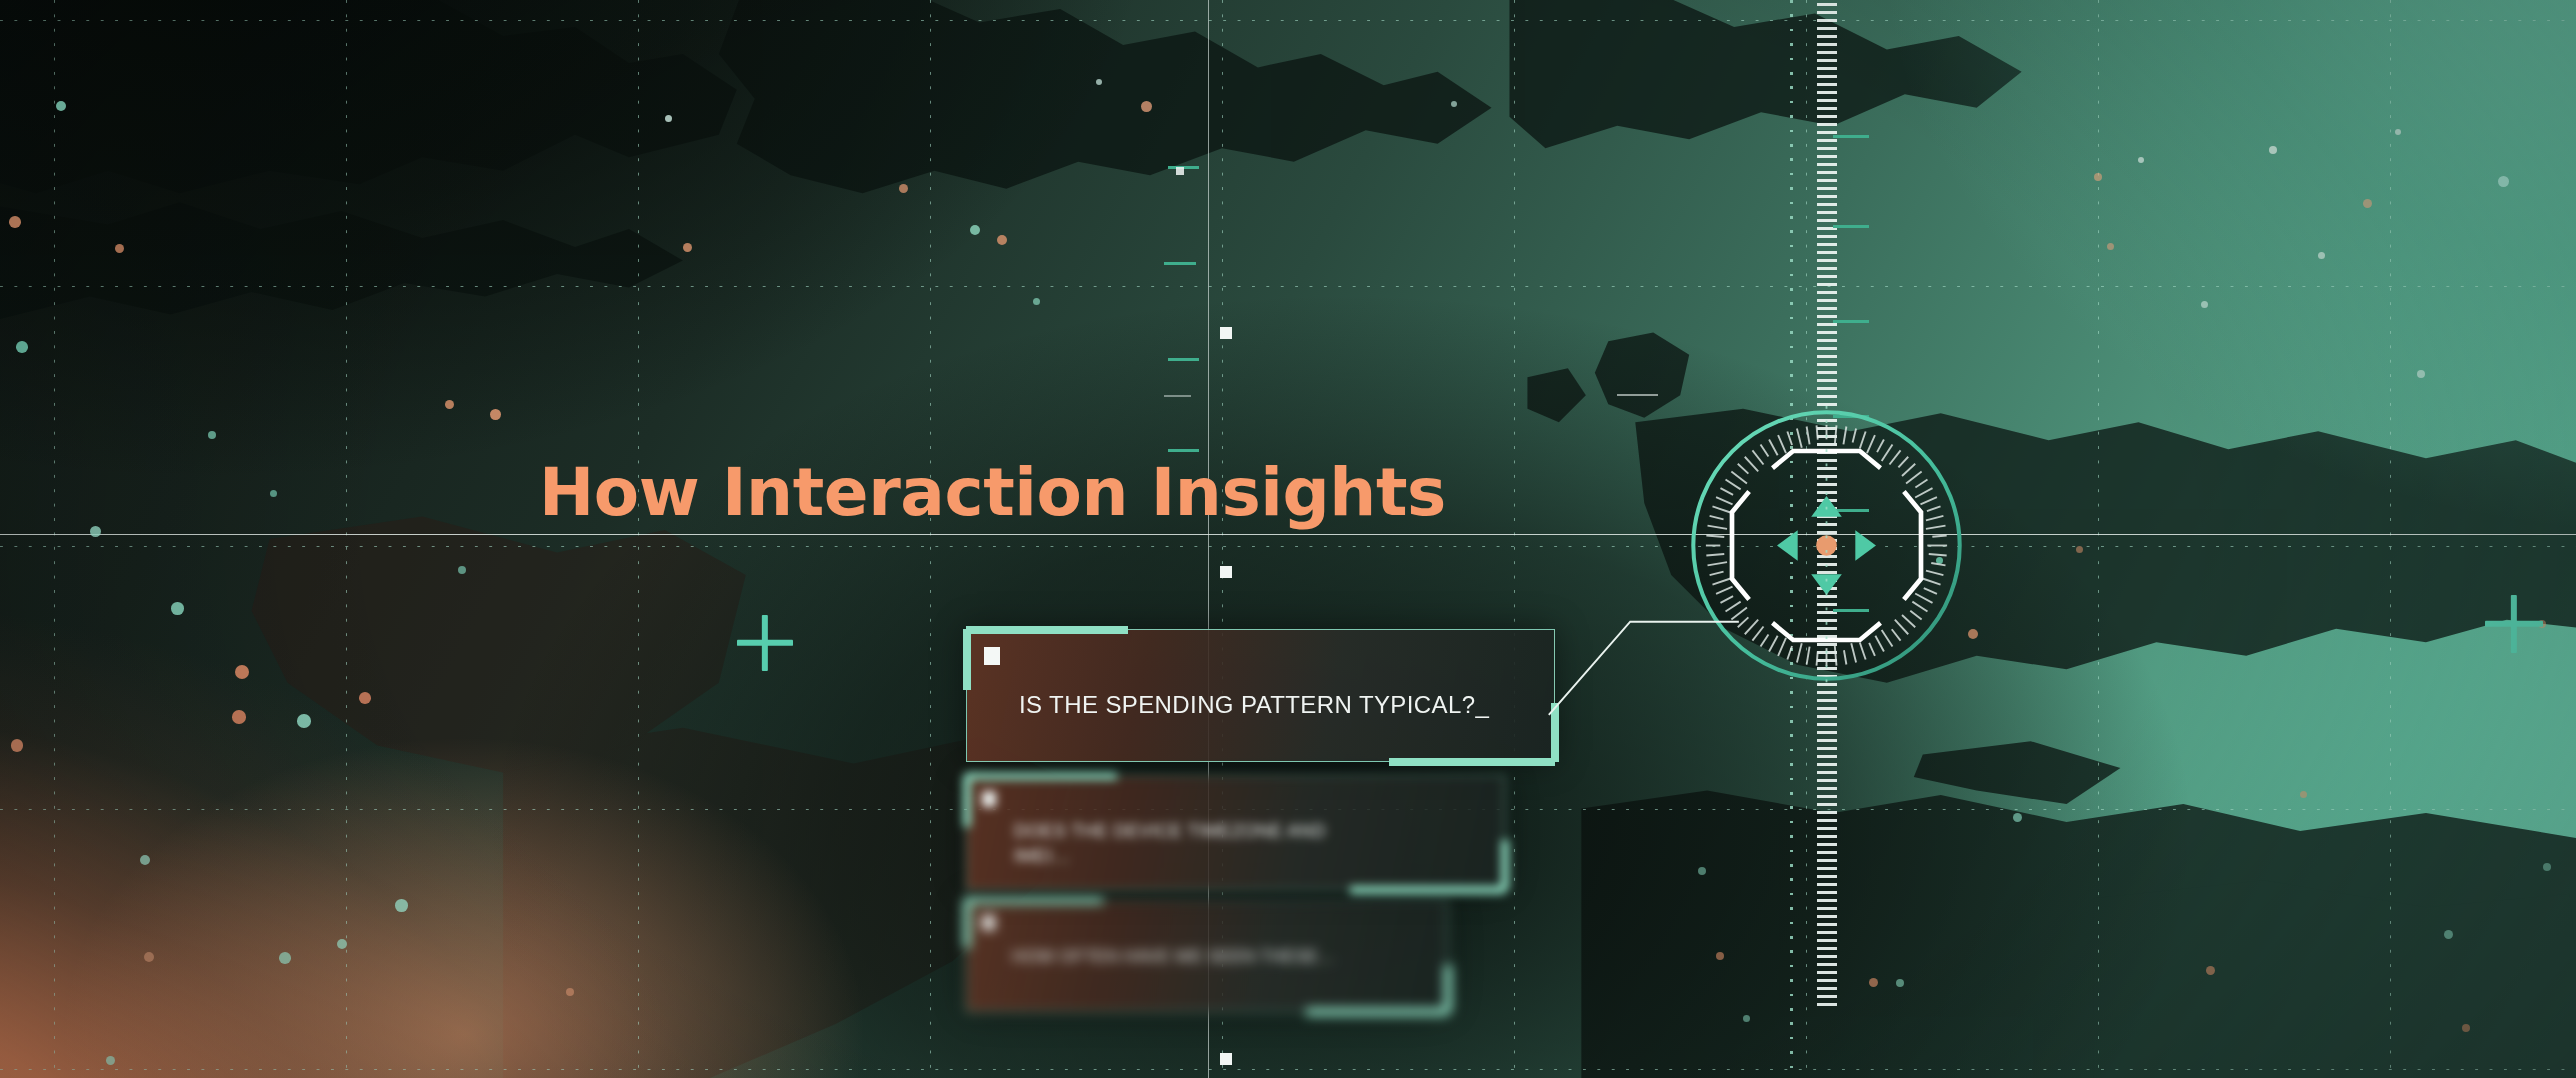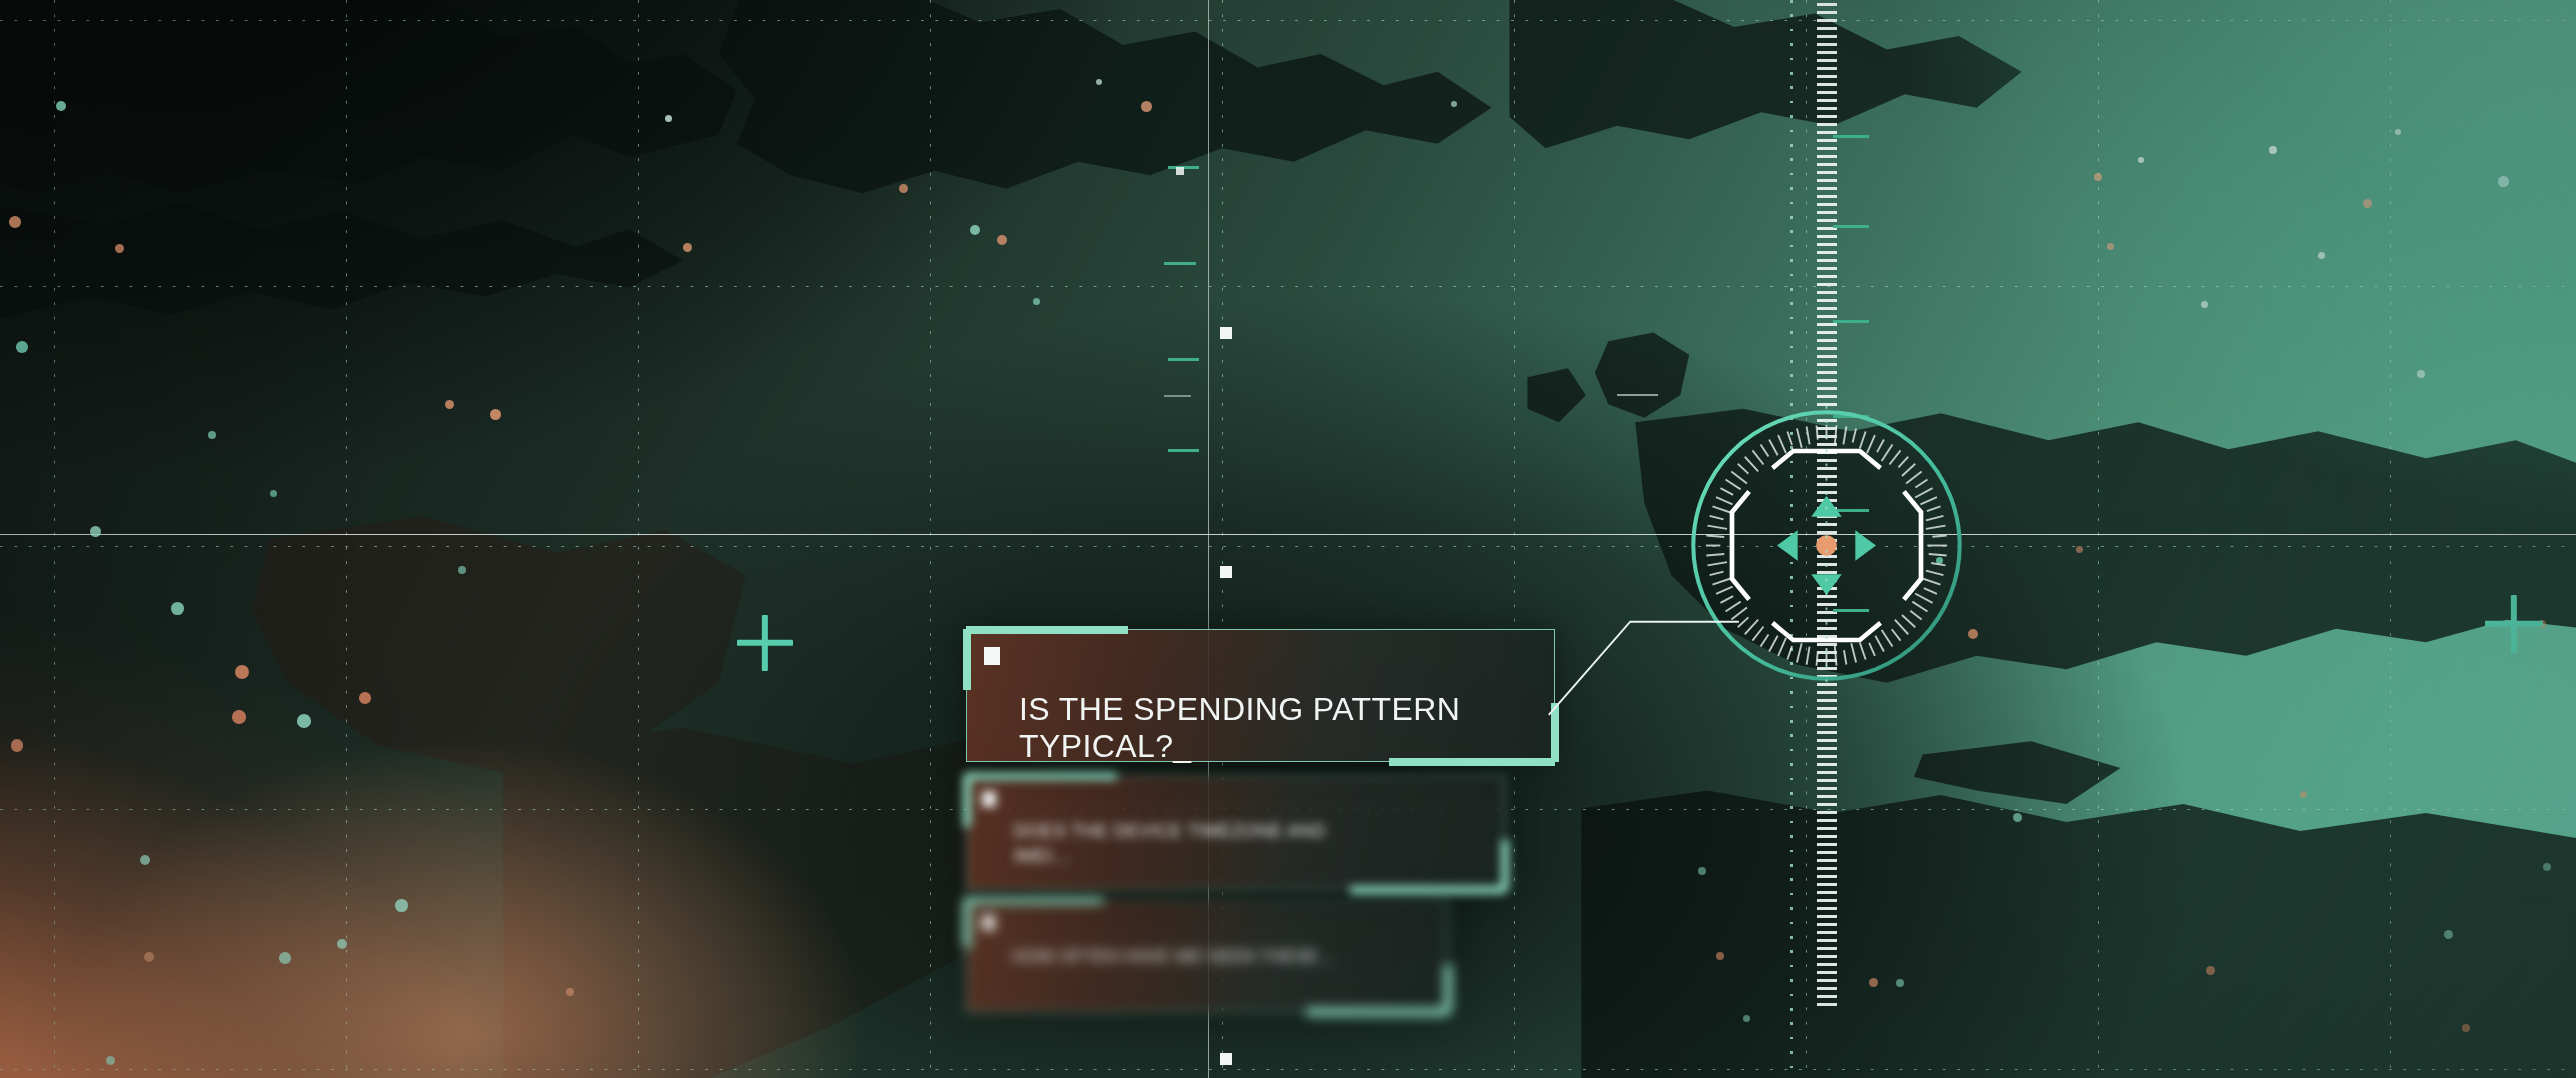--- a/index.html
+++ b/index.html
@@ -90,21 +90,21 @@
   .card .ctext{position:absolute;color:#f0f4f2;font-weight:400;
     font-family:"Liberation Sans", sans-serif;white-space:pre-line;}
 
   
   #card-main{left:966px;top:629px;width:589px;height:133px;z-index:22;}
   #card-main .acc.top{width:162px;}
   #card-main .acc.left{height:61px;}
   #card-main .acc.bot{width:166px;}
   #card-main .acc.right{height:59px;}
   #card-main .marker{left:17px;top:17px;width:16px;height:18px;}
-  #card-main .ctext{left:52px;top:61px;font-size:32px;letter-spacing:0.4px;}
+  #card-main .ctext{left:52px;top:61px;font-size:24px;letter-spacing:0.4px;}
 
   
   #card-b1{left:966px;top:775px;width:539px;height:115px;z-index:20;
      filter:blur(4.7px);opacity:.97;}
   #card-b1 .acc.top{width:151px;}
   #card-b1 .acc.left{height:52px;}
   #card-b1 .acc.bot{width:155px;}
   #card-b1 .acc.right{height:50px;}
   #card-b1 .marker{left:15.3px;top:15.3px;width:13.5px;height:15.3px;}
   #card-b1 .ctext{left:47px;top:43px;font-size:18px;width:431px;letter-spacing:0.3px;line-height:1.4;}
@@ -292,20 +292,21 @@
   </div>
 
   <div class="leader" style="left:1545px;top:575px;width:305px;height:180px">
     <svg viewBox="0 0 340 200">
       <polyline points="5,155 95,52 215,52" fill="none" stroke="#e9f2ee" stroke-width="2.2" stroke-linejoin="miter" stroke-linecap="square"></polyline>
     </svg>
   </div>
 
   <div class="headline">
     <h1>
+      <span>How Interaction Insights</span>
     </h1>
   </div>
 
   <div class="card" id="card-b2">
     <span class="acc top"></span>
     <span class="acc left"></span>
     <span class="acc bot"></span>
     <span class="acc right"></span>
     <span class="marker"></span>
     <span class="ctext">HOW OFTEN HAVE WE SEEN THESE…</span>

